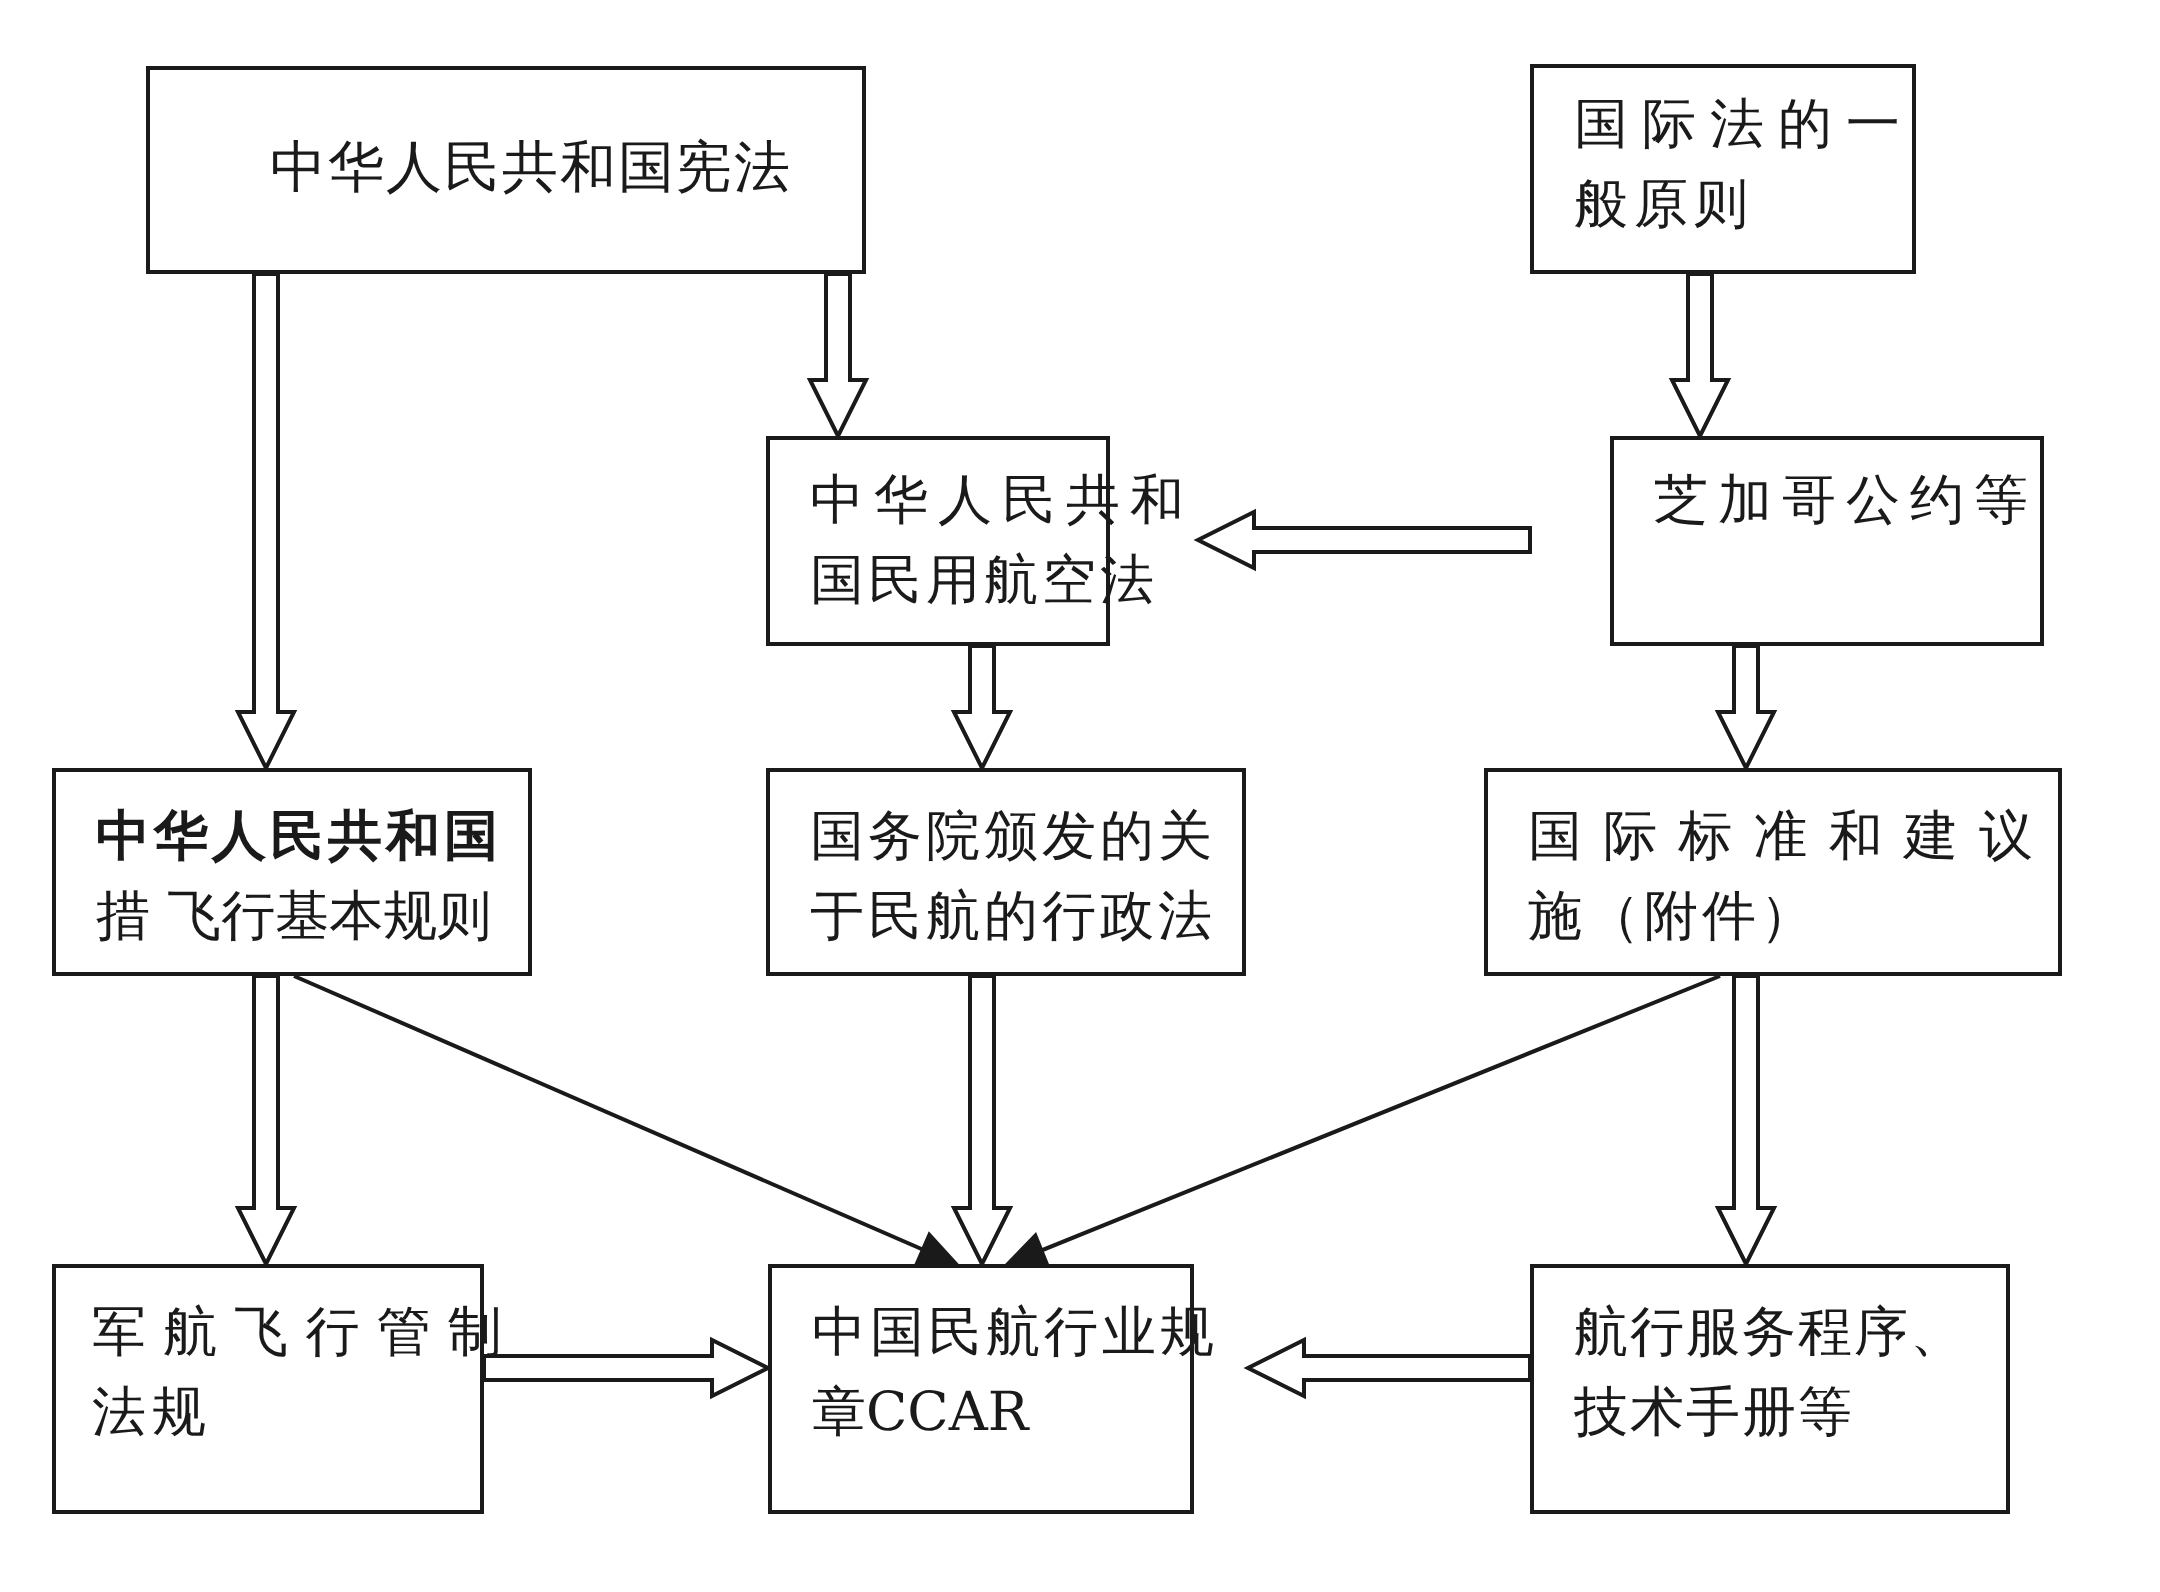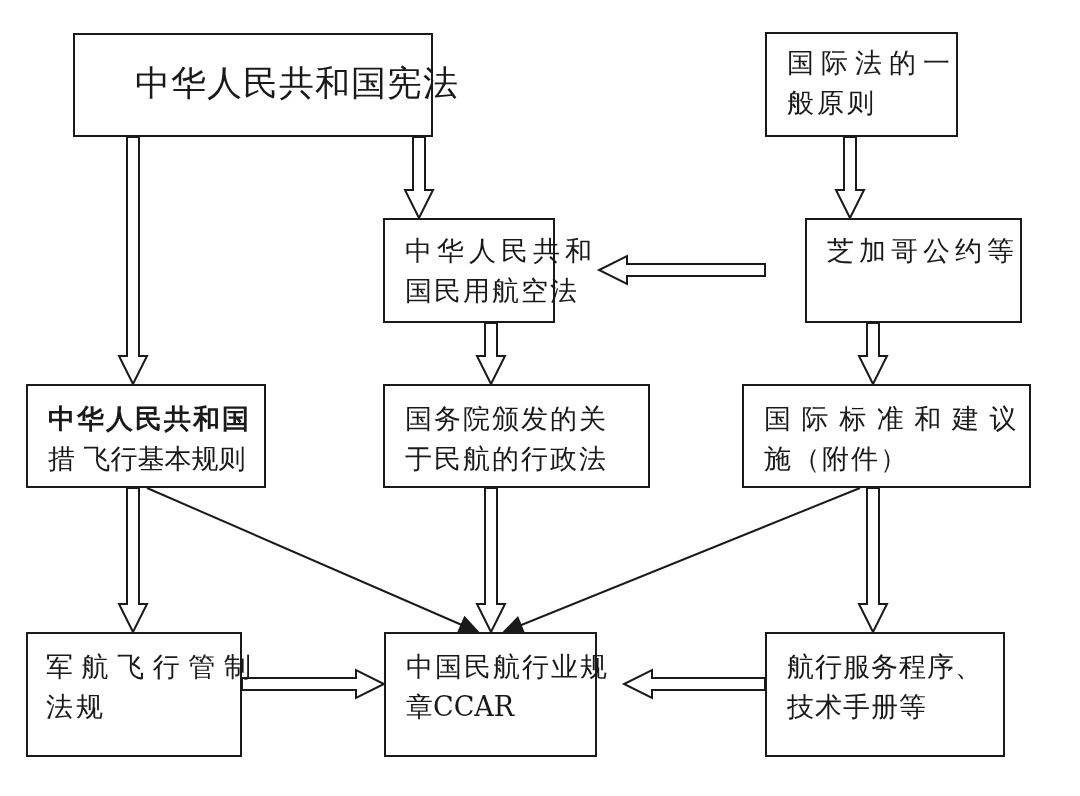--- a/index.html
+++ b/index.html
@@ -33,21 +33,21 @@
         <polygon points="478,632 458.30289534196953,632.1551389396412 464.6857545729262,617.4834277907061" fill="#1a1a1a"></polygon>
       </g>
       <g>
         <line x1="860" y1="488" x2="504" y2="632"></line>
         <polygon points="504,632 517.6867574660259,617.8341018616475 523.6864319716813,632.6666305006283" fill="#1a1a1a"></polygon>
       </g>
     </g>
 </svg>
 
 <div class="box" style="left:73px;top:33px;width:360px;height:104px;">
-  <div class="txt" style="left:60px;top:26px;font-size:35px;letter-spacing:1px;">中华人民共和国宪法</div>
+  <div class="txt" style="left:60px;top:26px;font-size:28px;letter-spacing:1px;">中华人民共和国宪法</div>
 </div>
 
 <div class="box" style="left:765px;top:32px;width:193px;height:105px;">
   <div class="txt" style="left:20px;top:6px;letter-spacing:7px;">国际法的一</div>
   <div class="txt" style="left:20px;top:46px;">般原则</div>
 </div>
 
 <div class="box" style="left:383px;top:218px;width:172px;height:105px;">
   <div class="txt" style="left:20px;top:8px;letter-spacing:5px;">中华人民共和</div>
   <div class="txt" style="left:20px;top:48px;letter-spacing:2px;">国民用航空法</div>
@@ -55,21 +55,21 @@
 
 <div class="box" style="left:805px;top:218px;width:217px;height:105px;">
   <div class="txt" style="left:20px;top:8px;letter-spacing:5px;">芝加哥公约等</div>
 </div>
 
 <div class="box" style="left:26px;top:384px;width:240px;height:104px;">
   <div class="txt" style="left:20px;top:10px;letter-spacing:2px;font-weight:bold;">中华人民共和国</div>
   <div class="txt" style="left:20px;top:50px;letter-spacing:0px;">措 飞行基本规则</div>
 </div>
 
-<div class="box" style="left:383px;top:384px;width:267px;height:104px;">
+<div class="box" style="left:383px;top:384px;width:240px;height:104px;">
   <div class="txt" style="left:20px;top:10px;letter-spacing:2px;">国务院颁发的关</div>
   <div class="txt" style="left:20px;top:50px;letter-spacing:2px;">于民航的行政法</div>
 </div>
 
 <div class="box" style="left:742px;top:384px;width:289px;height:104px;">
   <div class="txt" style="left:20px;top:10px;letter-spacing:1px;">国 际 标 准 和 建 议</div>
   <div class="txt" style="left:20px;top:50px;letter-spacing:2px;">施（附件）</div>
 </div>
 
 <div class="box" style="left:26px;top:632px;width:216px;height:125px;">

